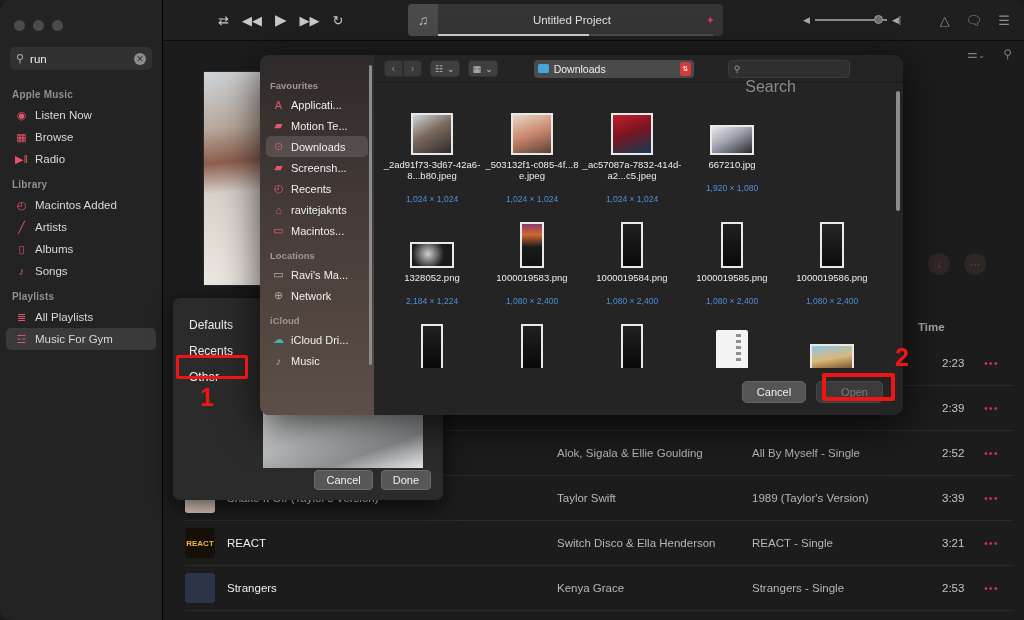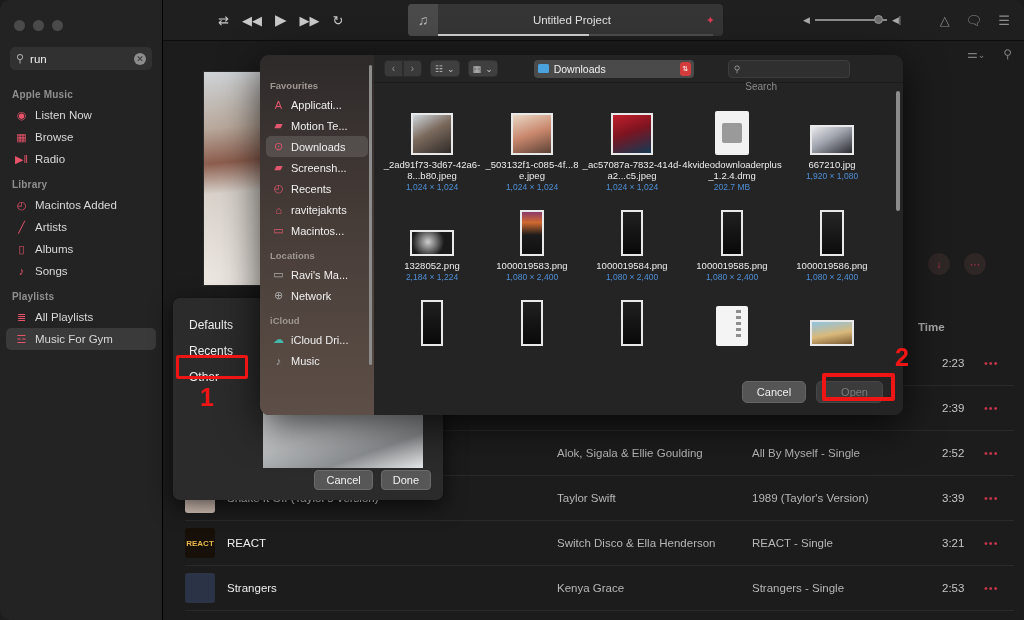--- a/index.html
+++ b/index.html
@@ -154,30 +154,30 @@
     display:flex;align-items:center;gap:4px;padding:0 4px;color:#c6c6c6;font-size:9px;}
   #fd-path{ background:#4a4a4a;border-radius:4px;height:18px;width:160px;
     display:flex;align-items:center;gap:5px;padding:0 4px;margin-left:28px;position:relative;}
   #fd-path .folder{ width:11px;height:9px;background:#4ba3de;border-radius:1.5px;flex:none;}
   #fd-path .lbl{ font-size:10.5px;color:#f0f0f0;}
   #fd-path .stepper{ position:absolute;right:3px;width:11px;height:14px;border-radius:3px;
     background:#d43b3b;color:#fff;font-size:7px;display:flex;align-items:center;justify-content:center;}
   #fd-search{ margin-left:26px; width:122px;height:18px;border-radius:4px;background:#2f2f2f;
     border:1px solid #3c3c3c; display:flex;align-items:center;gap:5px;padding:0 5px;}
   #fd-search .mag{ font-size:9px;color:#9a9a9a;}
-  #fd-search .ph{ font-size:10px;color:#8a8a8a;margin-top:36px;}
+  #fd-search .ph{ font-size:16px;color:#8a8a8a;margin-top:36px;}
 
   #fd-grid{ position:absolute; left:0; right:0; top:28px; bottom:47px; overflow:hidden;
     padding:14px 8px 0 8px; }
   .fd-row{ display:flex; }
   .fd-cell{ width:100px; text-align:center; margin-bottom:6px;}
   .fd-thumb{ height:58px; display:flex;align-items:flex-end;justify-content:center;}
   .thumb-box{ border:2px solid #e9e9e9; background:#111;}
   .fd-name{ font-size:9.5px; color:#ededed; line-height:11px; margin-top:4px; word-break:break-all;}
-  .fd-meta{ font-size:8.5px; color:#4f8fd6; margin-top:1px;}
+  .fd-meta{ font-size:8.5px; color:#4f8fd6; margin-top:13px;}
   .dmg-ico{ width:34px;height:44px;background:#f2f2f2;border-radius:2px;position:relative;}
   .dmg-ico:after{ content:""; position:absolute;left:7px;top:12px;width:20px;height:20px;
     background:#9a9a9a;border-radius:2px;}
   .zip-ico{ width:32px;height:40px;background:#f4f4f4;border-radius:2px;position:relative;}
   .zip-ico:after{content:"";position:absolute;right:7px;top:4px;width:5px;height:30px;
     background:repeating-linear-gradient(180deg,#8e8e8e 0 3px,#f4f4f4 3px 6px);}
   #fd-scroll{ position:absolute; right:3px; top:36px; width:4px; height:120px;
     background:#8c8c8c; border-radius:2px;}
   #fd-footer{ position:absolute; left:0;right:0;bottom:0;height:47px;
     display:flex;align-items:center;justify-content:flex-end;gap:10px;padding-right:20px;
@@ -468,27 +468,20 @@
             </div>
             <div class="fd-cell">
               <div class="fd-thumb">
                 <div class="thumb-box" style="width:42px;height:42px;background:linear-gradient(160deg,#c21f2c 0%,#7d1420 45%,#123a55 100%)"></div>
               </div>
               <div class="fd-name">_ac57087a-7832-414d-a2...c5.jpeg</div>
               <div class="fd-meta">1,024 × 1,024</div>
             </div>
             <div class="fd-cell">
               <div class="fd-thumb">
-                <div class="dmg-ico"></div>
-              </div>
-              <div class="fd-name">4kvideodownloaderplus_1.2.4.dmg</div>
-              <div class="fd-meta">202.7 MB</div>
-            </div>
-            <div class="fd-cell">
-              <div class="fd-thumb">
                 <div class="thumb-box" style="width:44px;height:30px;background:linear-gradient(150deg,#e9e9ec 0%,#9fa3ad 45%,#2a2a30 100%)"></div>
               </div>
               <div class="fd-name">667210.jpg</div>
               <div class="fd-meta">1,920 × 1,080</div>
             </div>
           </div>
           <div class="fd-row">
             <div class="fd-cell">
               <div class="fd-thumb">
                 <div class="thumb-box" style="width:44px;height:26px;background:radial-gradient(circle at 40% 45%,#cfcfcf 0%,#1a1a1a 60%)"></div>

